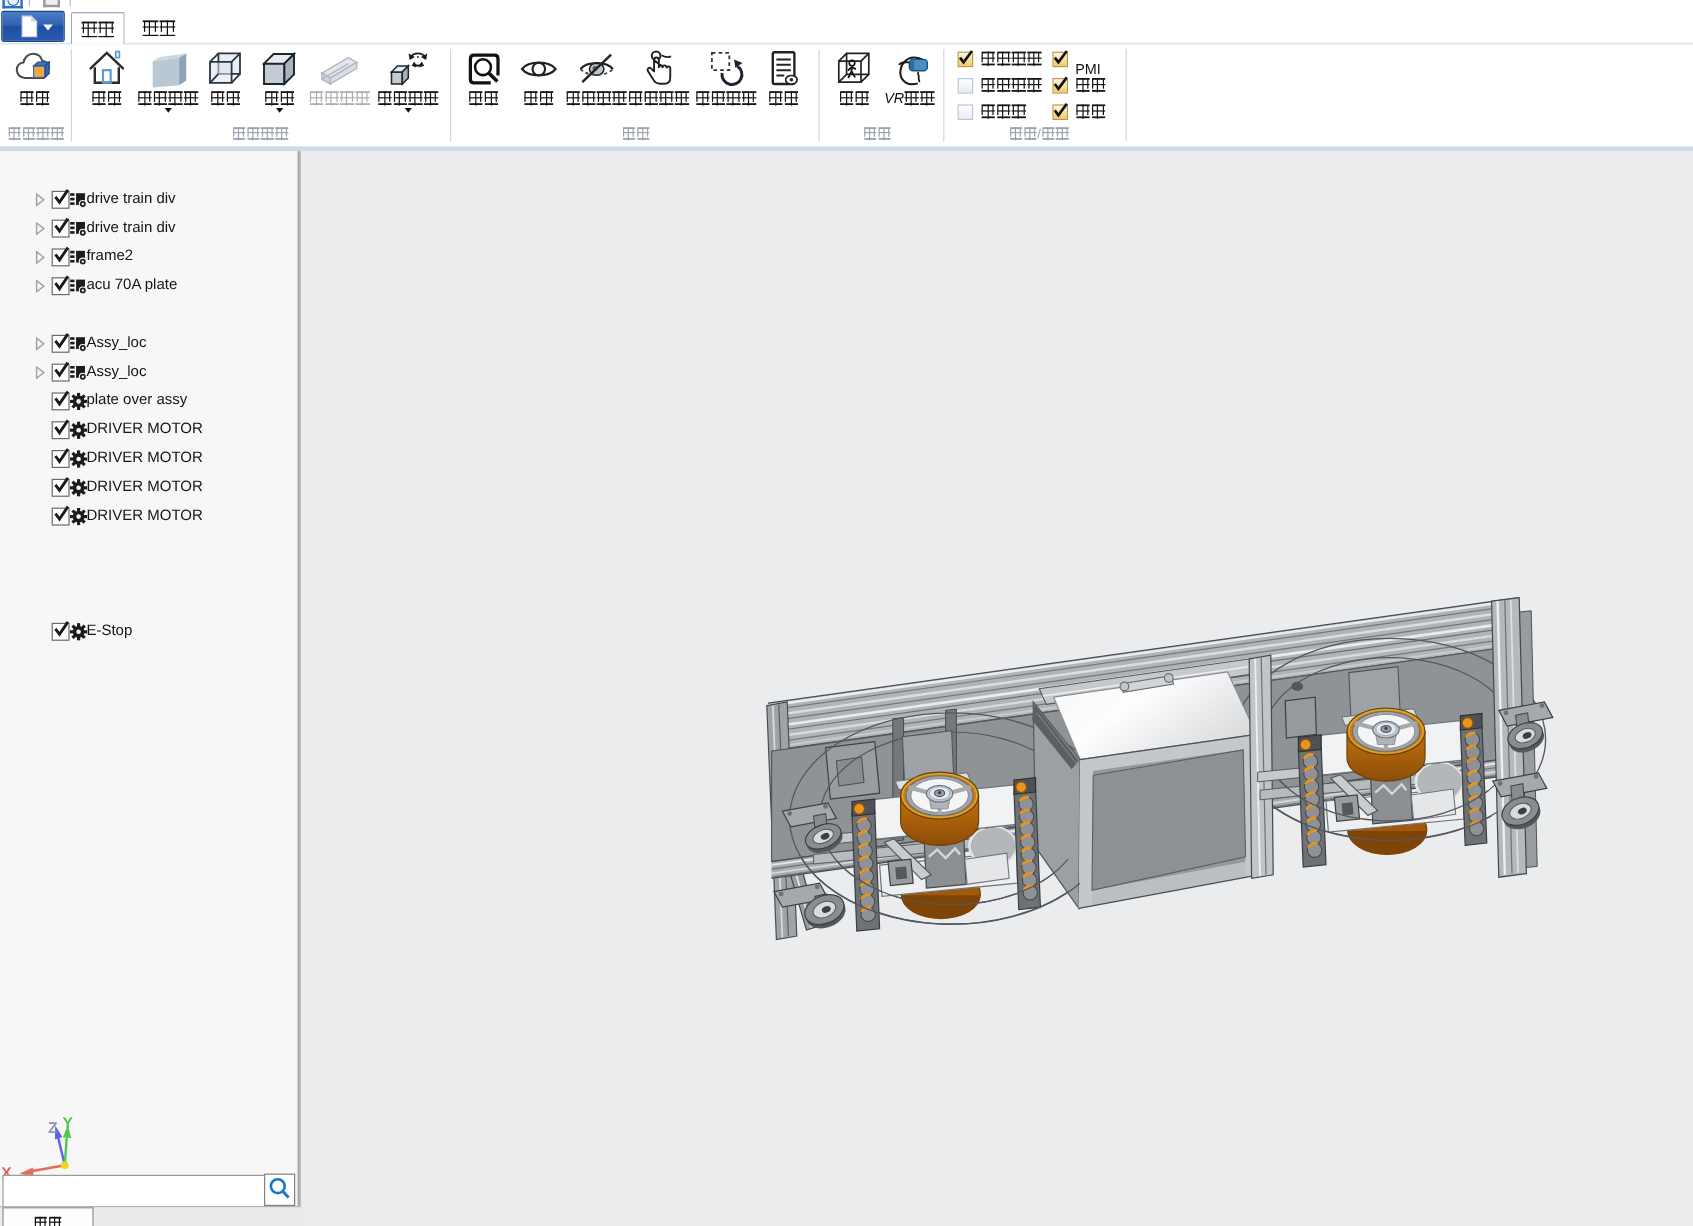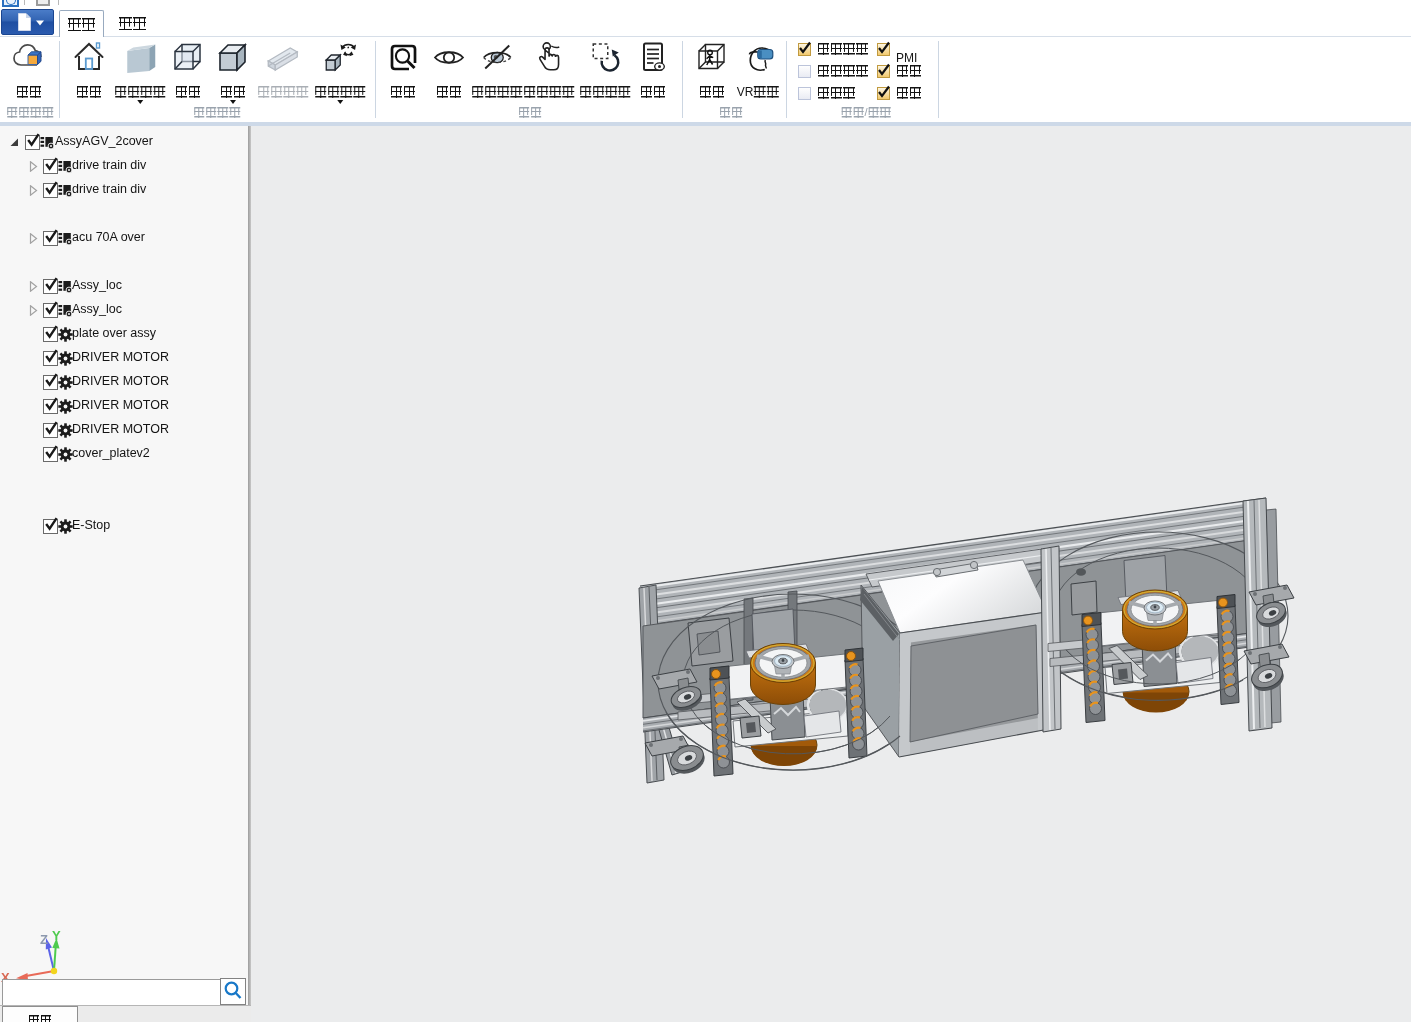--- a/index.html
+++ b/index.html
@@ -15,21 +15,21 @@
 linear-gradient(currentColor,currentColor) 48% 0/1.4px 100% no-repeat,
 linear-gradient(currentColor,currentColor) 6% 22%/1.4px 66% no-repeat,
 linear-gradient(currentColor,currentColor) 90% 22%/1.4px 66% no-repeat;}
 .cn.b{width:13px;height:13px;vertical-align:-2px;}
 .cn.s{width:10.5px;height:10.5px;}
 
 #ribbon{position:absolute;left:0;top:0;width:1411px;height:123px;background:#fff;}
 .sep{position:absolute;top:41px;height:77px;width:1px;background:#ccd6e2;}
 .glabel{position:absolute;top:106px;height:13px;color:#9aa3ad;font-size:11px;white-space:nowrap;transform:translateX(-50%);}
 .tool{position:absolute;top:40px;transform:translateX(-50%);text-align:center;white-space:nowrap;color:#151515;}
-.tool .lbl{margin-top:12px;font-size:12px;height:13px;line-height:13px;color:#151515;}
+.tool .lbl{margin-top:2px;font-size:12px;height:13px;line-height:13px;color:#151515;font-style:italic;}
 .tool.dis .lbl{color:#a9aeb4;}
 .tool .dd{margin:1px auto 0;width:0;height:0;border-left:3.5px solid transparent;border-right:3.5px solid transparent;border-top:4px solid #111;}
 
 .rcb{position:absolute;width:11px;height:11px;border:1px solid #c09a40;background:linear-gradient(#fdf6e3,#f2c96d);}
 .rcb.un{border:1px solid #bcc4da;background:linear-gradient(#fefefe,#e9ebf3);}
 .rcb svg{position:absolute;left:-1px;top:-3px;}
 .rcblbl{position:absolute;font-size:12px;color:#151515;height:13px;white-space:nowrap;}
 
 #tabline{position:absolute;left:0;top:36px;width:1411px;height:1px;background:#d6dee8;}
 #filebtn{position:absolute;left:1px;top:9px;width:53px;height:26px;background:linear-gradient(#4a7cc8 0%,#3263b2 45%,#1f4fa2 50%,#2a5aae 100%);border:1px solid #1a4590;border-radius:2px;box-sizing:border-box;}
@@ -255,39 +255,20 @@
       </div>
     <div class="rcblbl" style="left:817px;top:42px"><span class="cn"></span><span class="cn"></span><span class="cn"></span><span class="cn"></span></div>
     <div class="rcblbl" style="left:817px;top:64px"><span class="cn"></span><span class="cn"></span><span class="cn"></span><span class="cn"></span></div>
     <div class="rcblbl" style="left:817px;top:86px"><span class="cn"></span><span class="cn"></span><span class="cn"></span></div>
     <div class="rcblbl" style="left:896px;top:51px">PMI</div>
     <div class="rcblbl" style="left:896px;top:64px"><span class="cn"></span><span class="cn"></span></div>
     <div class="rcblbl" style="left:896px;top:86px"><span class="cn"></span><span class="cn"></span></div>
   </div>
   <div id="bline"></div>
   <div id="tree">
-      <div class="trow" style="top:4px">
-        <svg class="abs" style="left:9px;top:7px" width="11" height="11" viewBox="0 0 11 11">
-          <polygon points="9,1.5 9,9 1.5,9" fill="#3c3c3c"></polygon>
-        </svg>
-        <span class="tcb abs" style="left:25px;top:5px">
-          <svg width="16" height="16" viewBox="0 0 16 16">
-            <path d="M3.2 8 L6.6 12.6 L13.6 2.2" stroke="#1a1a1a" stroke-width="2.4" fill="none"></path>
-          </svg>
-        </span>
-        <svg class="abs" style="left:40px;top:6px" width="14" height="13" viewBox="0 0 14 13">
-          <rect x="0.5" y="1" width="3.6" height="2.2" fill="#1c1c1c"></rect>
-          <rect x="0.5" y="4.8" width="3.6" height="2.2" fill="#1c1c1c"></rect>
-          <rect x="0.5" y="8.6" width="3.6" height="2.2" fill="#1c1c1c"></rect>
-          <rect x="5.4" y="1" width="7.4" height="9.8" fill="#1c1c1c"></rect>
-          <circle cx="11" cy="10" r="2.9" fill="#1c1c1c" stroke="#f7f7f7" stroke-width="0.9"></circle>
-          <circle cx="11" cy="10" r="1" fill="#f7f7f7"></circle>
-        </svg>
-        <span class="abs" style="left:55px;top:4px">AssyAGV_2cover</span>
-      </div>
       <div class="trow" style="top:28px">
         <svg class="abs" style="left:29px;top:7px" width="9" height="11" viewBox="0 0 9 11">
           <polygon points="1.5,0.8 7.5,5.5 1.5,10.2" fill="none" stroke="#a2a2a2" stroke-width="1.2"></polygon>
         </svg>
         <span class="tcb abs" style="left:43px;top:5px">
           <svg width="16" height="16" viewBox="0 0 16 16">
             <path d="M3.2 8 L6.6 12.6 L13.6 2.2" stroke="#1a1a1a" stroke-width="2.4" fill="none"></path>
           </svg>
         </span>
         <svg class="abs" style="left:58px;top:6px" width="14" height="13" viewBox="0 0 14 13">
@@ -312,38 +293,57 @@
         <svg class="abs" style="left:58px;top:6px" width="14" height="13" viewBox="0 0 14 13">
           <rect x="0.5" y="1" width="3.6" height="2.2" fill="#1c1c1c"></rect>
           <rect x="0.5" y="4.8" width="3.6" height="2.2" fill="#1c1c1c"></rect>
           <rect x="0.5" y="8.6" width="3.6" height="2.2" fill="#1c1c1c"></rect>
           <rect x="5.4" y="1" width="7.4" height="9.8" fill="#1c1c1c"></rect>
           <circle cx="11" cy="10" r="2.9" fill="#1c1c1c" stroke="#f7f7f7" stroke-width="0.9"></circle>
           <circle cx="11" cy="10" r="1" fill="#f7f7f7"></circle>
         </svg>
         <span class="abs" style="left:72px;top:4px">drive train div</span>
       </div>
-      <div class="trow" style="top:100px">
+      <div class="trow" style="top:76px">
         <svg class="abs" style="left:29px;top:7px" width="9" height="11" viewBox="0 0 9 11">
           <polygon points="1.5,0.8 7.5,5.5 1.5,10.2" fill="none" stroke="#a2a2a2" stroke-width="1.2"></polygon>
         </svg>
         <span class="tcb abs" style="left:43px;top:5px">
           <svg width="16" height="16" viewBox="0 0 16 16">
             <path d="M3.2 8 L6.6 12.6 L13.6 2.2" stroke="#1a1a1a" stroke-width="2.4" fill="none"></path>
           </svg>
         </span>
         <svg class="abs" style="left:58px;top:6px" width="14" height="13" viewBox="0 0 14 13">
           <rect x="0.5" y="1" width="3.6" height="2.2" fill="#1c1c1c"></rect>
           <rect x="0.5" y="4.8" width="3.6" height="2.2" fill="#1c1c1c"></rect>
           <rect x="0.5" y="8.6" width="3.6" height="2.2" fill="#1c1c1c"></rect>
           <rect x="5.4" y="1" width="7.4" height="9.8" fill="#1c1c1c"></rect>
           <circle cx="11" cy="10" r="2.9" fill="#1c1c1c" stroke="#f7f7f7" stroke-width="0.9"></circle>
           <circle cx="11" cy="10" r="1" fill="#f7f7f7"></circle>
         </svg>
-        <span class="abs" style="left:72px;top:4px">acu 70A over</span>
+        <span class="abs" style="left:72px;top:4px">frame2</span>
+      </div>
+      <div class="trow" style="top:100px">
+        <svg class="abs" style="left:29px;top:7px" width="9" height="11" viewBox="0 0 9 11">
+          <polygon points="1.5,0.8 7.5,5.5 1.5,10.2" fill="none" stroke="#a2a2a2" stroke-width="1.2"></polygon>
+        </svg>
+        <span class="tcb abs" style="left:43px;top:5px">
+          <svg width="16" height="16" viewBox="0 0 16 16">
+            <path d="M3.2 8 L6.6 12.6 L13.6 2.2" stroke="#1a1a1a" stroke-width="2.4" fill="none"></path>
+          </svg>
+        </span>
+        <svg class="abs" style="left:58px;top:6px" width="14" height="13" viewBox="0 0 14 13">
+          <rect x="0.5" y="1" width="3.6" height="2.2" fill="#1c1c1c"></rect>
+          <rect x="0.5" y="4.8" width="3.6" height="2.2" fill="#1c1c1c"></rect>
+          <rect x="0.5" y="8.6" width="3.6" height="2.2" fill="#1c1c1c"></rect>
+          <rect x="5.4" y="1" width="7.4" height="9.8" fill="#1c1c1c"></rect>
+          <circle cx="11" cy="10" r="2.9" fill="#1c1c1c" stroke="#f7f7f7" stroke-width="0.9"></circle>
+          <circle cx="11" cy="10" r="1" fill="#f7f7f7"></circle>
+        </svg>
+        <span class="abs" style="left:72px;top:4px">acu 70A plate</span>
       </div>
       <div class="trow" style="top:148px">
         <svg class="abs" style="left:29px;top:7px" width="9" height="11" viewBox="0 0 9 11">
           <polygon points="1.5,0.8 7.5,5.5 1.5,10.2" fill="none" stroke="#a2a2a2" stroke-width="1.2"></polygon>
         </svg>
         <span class="tcb abs" style="left:43px;top:5px">
           <svg width="16" height="16" viewBox="0 0 16 16">
             <path d="M3.2 8 L6.6 12.6 L13.6 2.2" stroke="#1a1a1a" stroke-width="2.4" fill="none"></path>
           </svg>
         </span>
@@ -478,42 +478,20 @@
             <rect x="-1.3" y="-7.2" width="2.6" height="3.4" transform="rotate(90)"></rect>
             <rect x="-1.3" y="-7.2" width="2.6" height="3.4" transform="rotate(135)"></rect>
             <rect x="-1.3" y="-7.2" width="2.6" height="3.4" transform="rotate(180)"></rect>
             <rect x="-1.3" y="-7.2" width="2.6" height="3.4" transform="rotate(225)"></rect>
             <rect x="-1.3" y="-7.2" width="2.6" height="3.4" transform="rotate(270)"></rect>
             <rect x="-1.3" y="-7.2" width="2.6" height="3.4" transform="rotate(315)"></rect>
           </g>
           <circle r="1.9" fill="#f7f7f7"></circle>
         </svg>
         <span class="abs" style="left:72px;top:4px">DRIVER MOTOR</span>
-      </div>
-      <div class="trow" style="top:316px">
-        <span class="tcb abs" style="left:43px;top:5px">
-          <svg width="16" height="16" viewBox="0 0 16 16">
-            <path d="M3.2 8 L6.6 12.6 L13.6 2.2" stroke="#1a1a1a" stroke-width="2.4" fill="none"></path>
-          </svg>
-        </span>
-        <svg class="abs" style="left:58px;top:5px" width="15" height="15" viewBox="-7.5 -7.5 15 15">
-          <g fill="#1c1c1c">
-            <circle r="4.9"></circle>
-            <rect x="-1.3" y="-7.2" width="2.6" height="3.4" transform="rotate(0)"></rect>
-            <rect x="-1.3" y="-7.2" width="2.6" height="3.4" transform="rotate(45)"></rect>
-            <rect x="-1.3" y="-7.2" width="2.6" height="3.4" transform="rotate(90)"></rect>
-            <rect x="-1.3" y="-7.2" width="2.6" height="3.4" transform="rotate(135)"></rect>
-            <rect x="-1.3" y="-7.2" width="2.6" height="3.4" transform="rotate(180)"></rect>
-            <rect x="-1.3" y="-7.2" width="2.6" height="3.4" transform="rotate(225)"></rect>
-            <rect x="-1.3" y="-7.2" width="2.6" height="3.4" transform="rotate(270)"></rect>
-            <rect x="-1.3" y="-7.2" width="2.6" height="3.4" transform="rotate(315)"></rect>
-          </g>
-          <circle r="1.9" fill="#f7f7f7"></circle>
-        </svg>
-        <span class="abs" style="left:72px;top:4px">cover_platev2</span>
       </div>
       <div class="trow" style="top:388px">
         <span class="tcb abs" style="left:43px;top:5px">
           <svg width="16" height="16" viewBox="0 0 16 16">
             <path d="M3.2 8 L6.6 12.6 L13.6 2.2" stroke="#1a1a1a" stroke-width="2.4" fill="none"></path>
           </svg>
         </span>
         <svg class="abs" style="left:58px;top:5px" width="15" height="15" viewBox="-7.5 -7.5 15 15">
           <g fill="#1c1c1c">
             <circle r="4.9"></circle>

